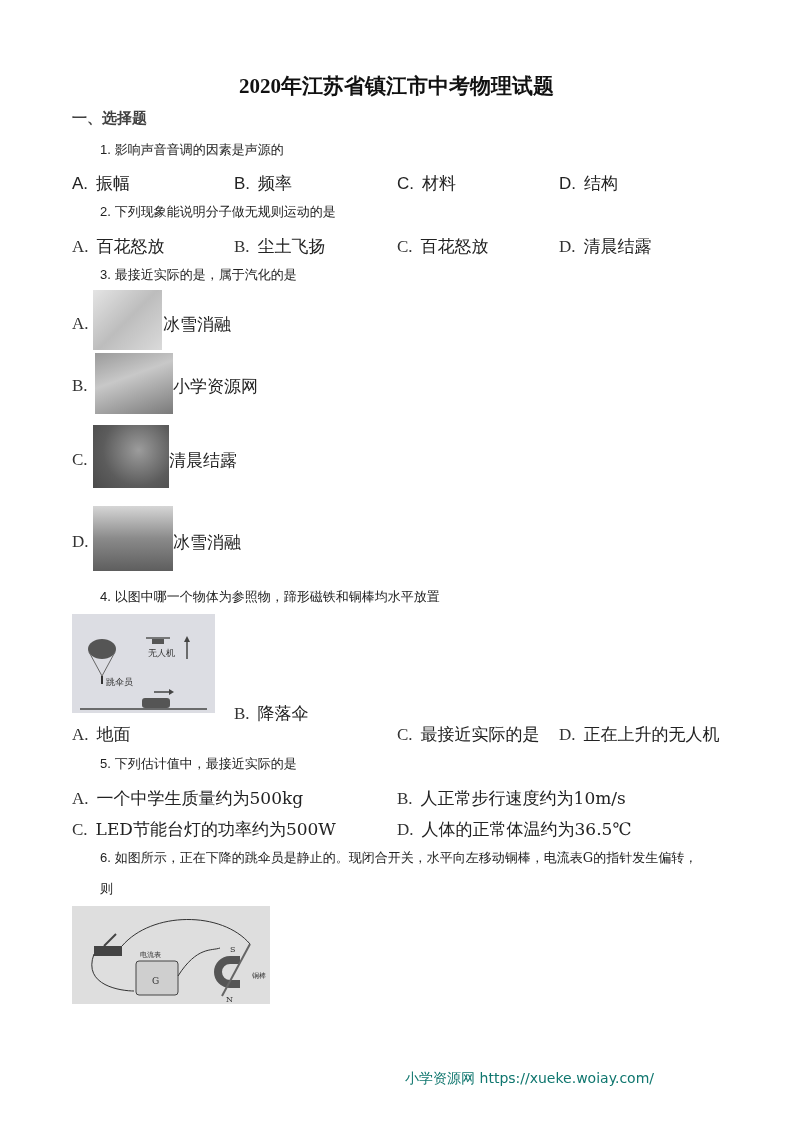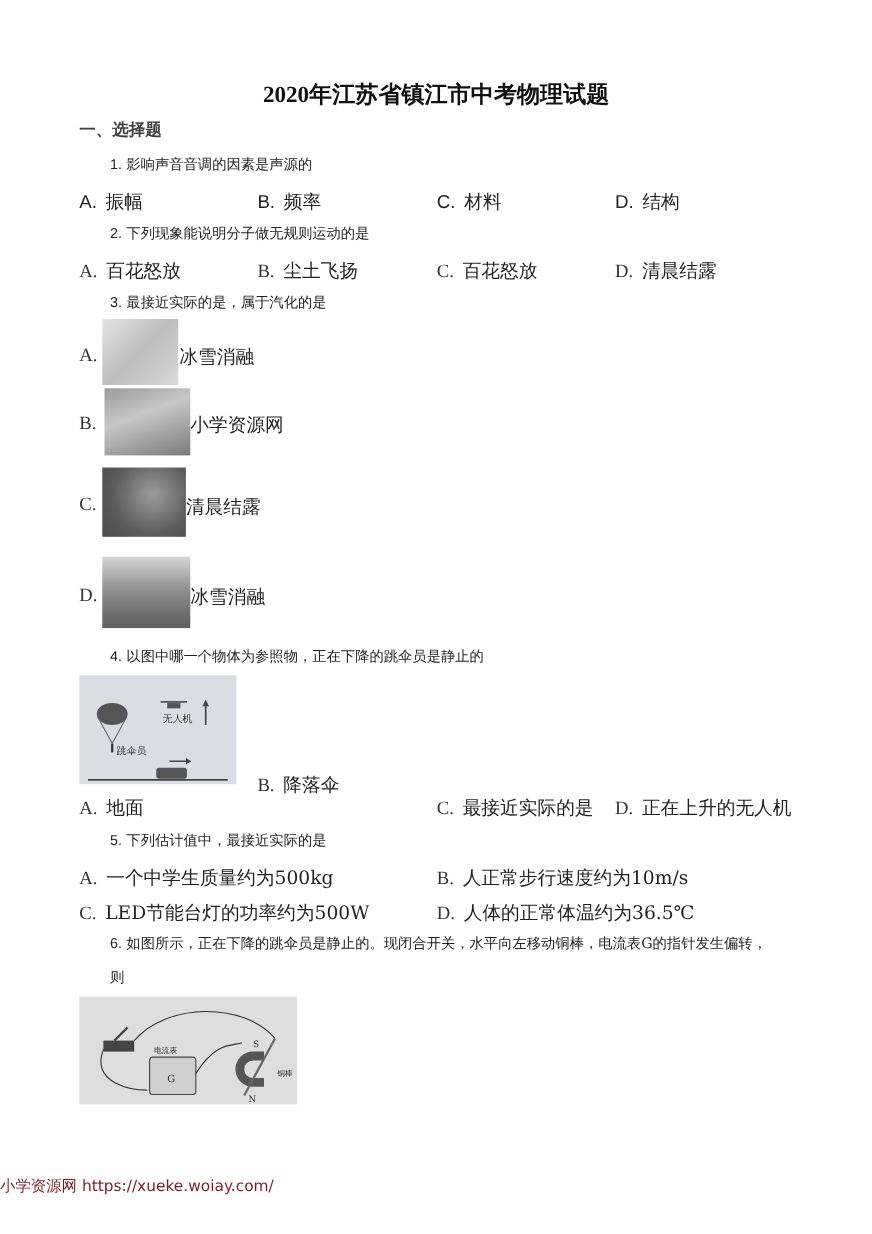--- a/index.html
+++ b/index.html
@@ -8,21 +8,21 @@
   .abs { position:absolute; }
   .title { left:0; width:793px; top:72px; text-align:center; font-size:21px; font-weight:bold;
            font-family:"Liberation Serif","DejaVu Serif",serif; color:#111; }
   .section { left:72px; top:109px; font-size:15px; font-weight:bold; color:#404040; }
   .q { font-size:13px; color:#222; white-space:nowrap;margin-left:28px; }
   .qn { font-family:"Liberation Sans","DejaVu Sans",sans-serif; margin-right:4px; }
   .opt { font-size:17px; color:#222; white-space:nowrap;text-align:right; }
   .ol { font-family:"Liberation Sans","DejaVu Sans",sans-serif; margin-right:8px; }
   .ols { font-family:"Liberation Serif","DejaVu Serif",serif; margin-right:8px; color:#333; }
   .img { background:#d8d8d8; overflow:hidden; }
-  .footer { left:0; width:654px; top:1070px; text-align:left; font-size:14px; color:#7f1d1d;
+  .footer { left:0; width:654px; top:1070px; text-align:right; font-size:14px; color:#0f766e;
             font-family:"DejaVu Sans","Liberation Sans",sans-serif; }
 </style>
 </head>
 <body>
 
 <div class="abs title">2020年江苏省镇江市中考物理试题</div>
 <div class="abs section">一、选择题</div>
 
 <div class="abs q" style="left:72px;top:141px">
   <span class="qn">1.</span><span>影响声音音调的因素是声源的</span>
@@ -53,21 +53,21 @@
 
 <div class="abs opt" style="left:72px;top:449px"><span class="ols">C.</span></div>
 <div class="abs img" style="left:93px;top:425px;width:76px;height:63px;background:radial-gradient(circle at 60% 40%,#9c9c9c 0%,#5c5c5c 60%,#4a4a4a 100%)"></div>
 <div class="abs opt" style="left:169px;top:449px">清晨结露</div>
 
 <div class="abs opt" style="left:72px;top:531px"><span class="ols">D.</span></div>
 <div class="abs img" style="left:93px;top:506px;width:80px;height:65px;background:linear-gradient(180deg,#d6d6d6 0%,#8a8a8a 50%,#5e5e5e 100%)"></div>
 <div class="abs opt" style="left:173px;top:531px">冰雪消融</div>
 
 <div class="abs q" style="left:72px;top:588px">
-  <span class="qn">4.</span><span>以图中哪一个物体为参照物，正在下降的跳伞员是静止的</span>
+  <span class="qn">4.</span><span>以图中哪一个物体为参照物，蹄形磁铁和铜棒均水平放置</span>
 </div>
 <div class="abs" style="left:72px;top:614px;width:143px;height:99px;background:#dcdde3">
   <svg width="143" height="99" viewBox="0 0 143 99">
     <ellipse cx="30" cy="35" rx="14" ry="10" fill="#555"></ellipse>
     <line x1="17" y1="38" x2="30" y2="62" stroke="#666" stroke-width="1"></line>
     <line x1="43" y1="38" x2="30" y2="62" stroke="#666" stroke-width="1"></line>
     <rect x="29" y="62" width="2" height="8" fill="#333"></rect>
     <text x="34" y="71" font-size="9" fill="#333">跳伞员</text>
     <rect x="80" y="25" width="12" height="5" fill="#555"></rect>
     <line x1="74" y1="24" x2="98" y2="24" stroke="#555" stroke-width="1.5"></line>

